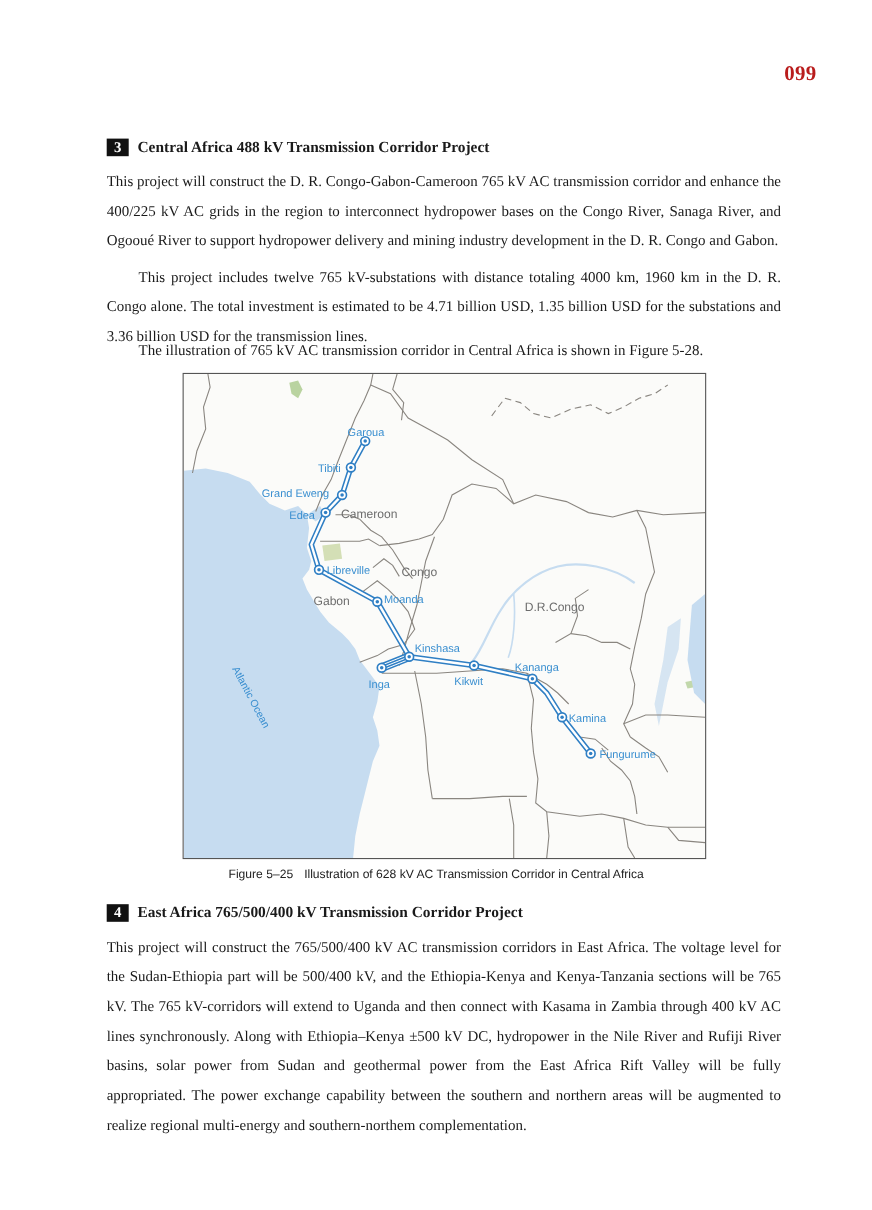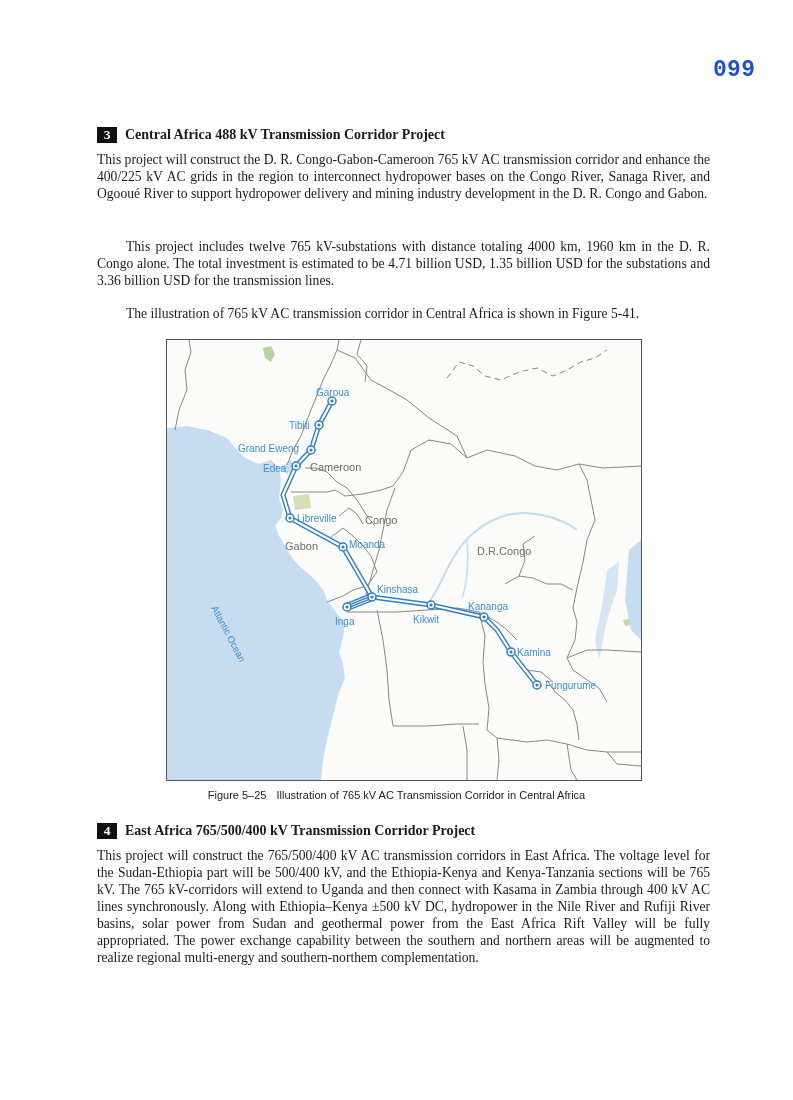--- a/index.html
+++ b/index.html
@@ -1,44 +1,44 @@
 <!DOCTYPE html>
 <html><head>
 <meta charset="utf-8">
 <style>
   html, body { margin: 0; padding: 0; background: #ffffff; }
   body { width: 793px; height: 1100px; position: relative; overflow: hidden;
          font-family: "Liberation Serif", serif; color: #1a1a1a; }
-  .page-number { position: absolute; left: 713px; top: 57px; font-family: Liberation Mono, monospace;
-                 font-weight: bold; font-size: 23px; color: #1d4ed8; letter-spacing: 0.3px; }
+  .page-number { position: absolute; left: 713px; top: 57px; font-family: Liberation Serif, serif;
+                 font-weight: bold; font-size: 19px; color: #b91c1c; letter-spacing: 0.3px; }
   .section-heading { position: absolute; left: 97px; font-weight: bold; font-size: 14px; line-height: 18px; }
   .section-heading .num { display: inline-block; background: #111; color: #fff; width: 20px; text-align: center;
                           margin-right: 8px; font-size: 13.5px; line-height: 16px; }
-  .para { position: absolute; left: 97px; width: 613px; font-size: 13.6px; line-height: 17px;
+  .para { position: absolute; left: 97px; width: 613px; font-size: 13.6px; line-height: 27px;
           text-align: justify; margin: 0; }
   .para.indent { text-indent: 29px; }
   .figure { position: absolute; left: 166px; top: 339px; width: 474px; height: 440px;
             border: 1px solid #555; background: #fbfbf9; overflow: hidden; }
   .figure svg { display: block; }
   .caption { position: absolute; left: 0; width: 793px; top: 789px; text-align: center;
              font-family: "Liberation Sans", sans-serif; font-size: 11px; color: #222; }
   .caption .fig-label { margin-right: 10px; }
   .map-label { font-family: "Liberation Sans", sans-serif; }
 </style>
 </head>
 <body>
 
 <div class="page-number">099</div>
 
 <div class="section-heading" style="top:126px;">
   <span class="num">3</span><span>Central Africa 488 kV Transmission Corridor Project</span>
 </div>
 <p class="para" style="top:151px;">This project will construct the D. R. Congo-Gabon-Cameroon 765 kV AC transmission corridor and enhance the 400/225 kV AC grids in the region to interconnect hydropower bases on the Congo River, Sanaga River, and Ogooué River to support hydropower delivery and mining industry development in the D. R. Congo and Gabon.</p>
 <p class="para indent" style="top:238px;">This project includes twelve 765 kV-substations with distance totaling 4000 km, 1960 km in the D. R. Congo alone. The total investment is estimated to be 4.71 billion USD, 1.35 billion USD for the substations and 3.36 billion USD for the transmission lines.</p>
-<p class="para indent" style="top:305px;">The illustration of 765 kV AC transmission corridor in Central Africa is shown in Figure 5-41.</p>
+<p class="para indent" style="top:305px;">The illustration of 765 kV AC transmission corridor in Central Africa is shown in Figure 5-28.</p>
 
 <div class="figure">
   <svg width="474" height="440" viewBox="0 0 474 440">
 
     <rect x="0" y="0" width="474" height="440" fill="#fbfbf9"></rect>
 
     <path fill="#c6dcf0" d="M0,88 L20,86 L40,90 L60,98 L70,110 L78,118 L92,124 L104,120 L112,128 L114,140 L112,158 L116,170 L114,178 L108,186 L112,196 L118,206 L124,216 L132,226 L144,236 L150,242 L156,250 L160,260 L166,268 L172,276 L178,284 L176,298 L172,312 L176,324 L178,338 L172,352 L168,368 L164,384 L160,400 L156,420 L154,440 L0,440 Z"></path>
 
     <path fill="#c6dcf0" d="M112,128 L124,120 L128,128 L120,134 Z"></path>
 
@@ -131,19 +131,19 @@
         <circle cx="344" cy="312" r="1.6" fill="#2f7fc4"></circle>
         <text x="350" y="316" font-family="Liberation Sans, sans-serif" font-size="10" fill="#3a8fd0" text-anchor="start">Kamina</text>
         <circle cx="370" cy="345" r="4" fill="#ffffff" stroke="#2f7fc4" stroke-width="1.5"></circle>
         <circle cx="370" cy="345" r="1.6" fill="#2f7fc4"></circle>
         <text x="378" y="349" font-family="Liberation Sans, sans-serif" font-size="10" fill="#3a8fd0" text-anchor="start">Fungurume</text>
       </g>
   </svg>
 </div>
 
 <div class="caption">
-  <span class="fig-label">Figure 5‒25</span><span>Illustration of 765 kV AC Transmission Corridor in Central Africa</span>
+  <span class="fig-label">Figure 5‒25</span><span>Illustration of 628 kV AC Transmission Corridor in Central Africa</span>
 </div>
 
 <div class="section-heading" style="top:822px;font-family:Liberation Serif, serif;">
   <span class="num">4</span><span>East Africa 765/500/400 kV Transmission Corridor Project</span>
 </div>
 <p class="para" style="top:847px;">This project will construct the 765/500/400 kV AC transmission corridors in East Africa. The voltage level for the Sudan-Ethiopia part will be 500/400 kV, and the Ethiopia-Kenya and Kenya-Tanzania sections will be 765 kV. The 765 kV-corridors will extend to Uganda and then connect with Kasama in Zambia through 400 kV AC lines synchronously. Along with Ethiopia‒Kenya ±500 kV DC, hydropower in the Nile River and Rufiji River basins, solar power from Sudan and geothermal power from the East Africa Rift Valley will be fully appropriated. The power exchange capability between the southern and northern areas will be augmented to realize regional multi-energy and southern-northem complementation.</p>
 
 </body></html>

